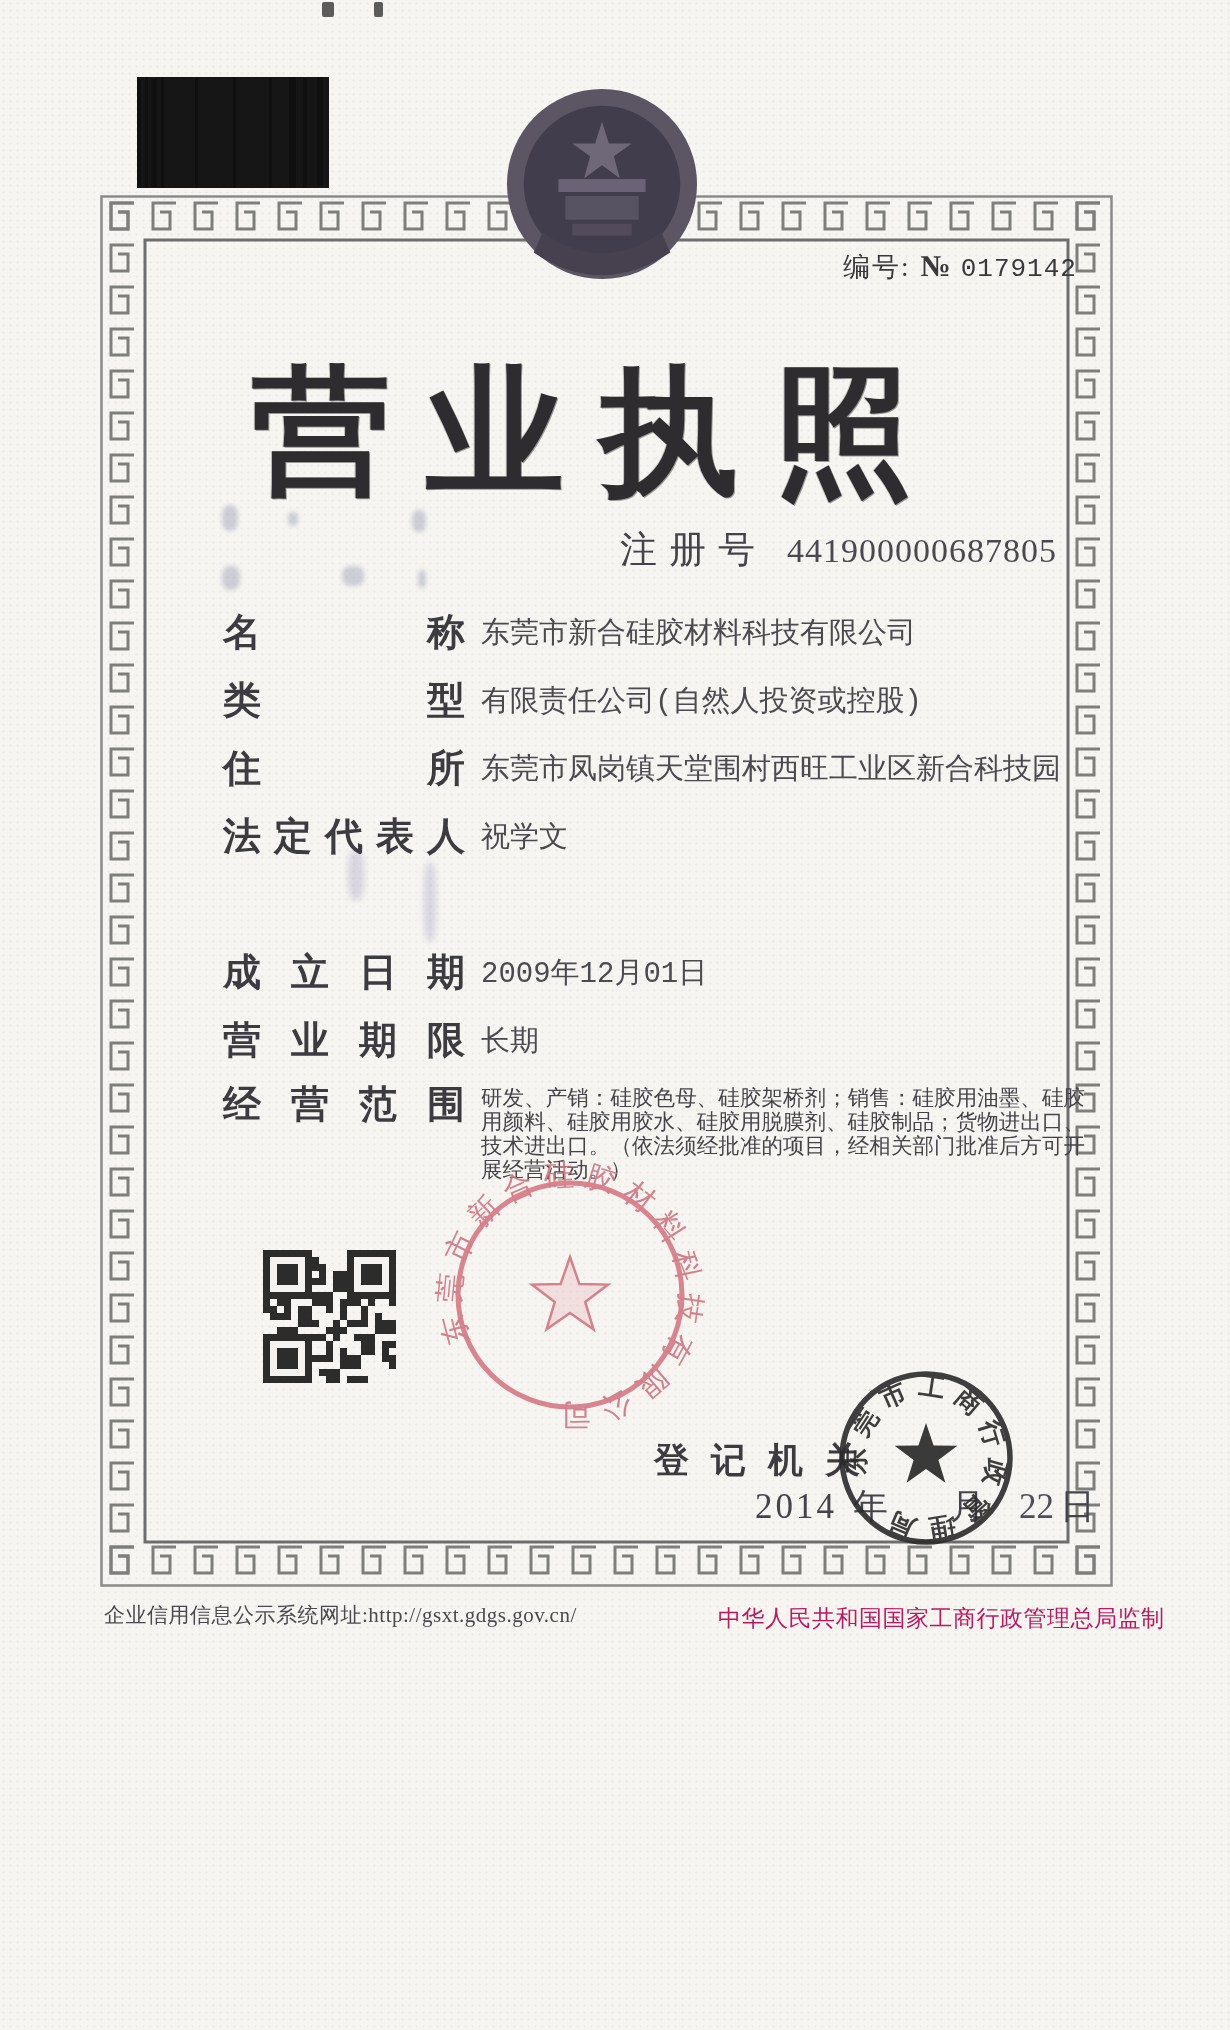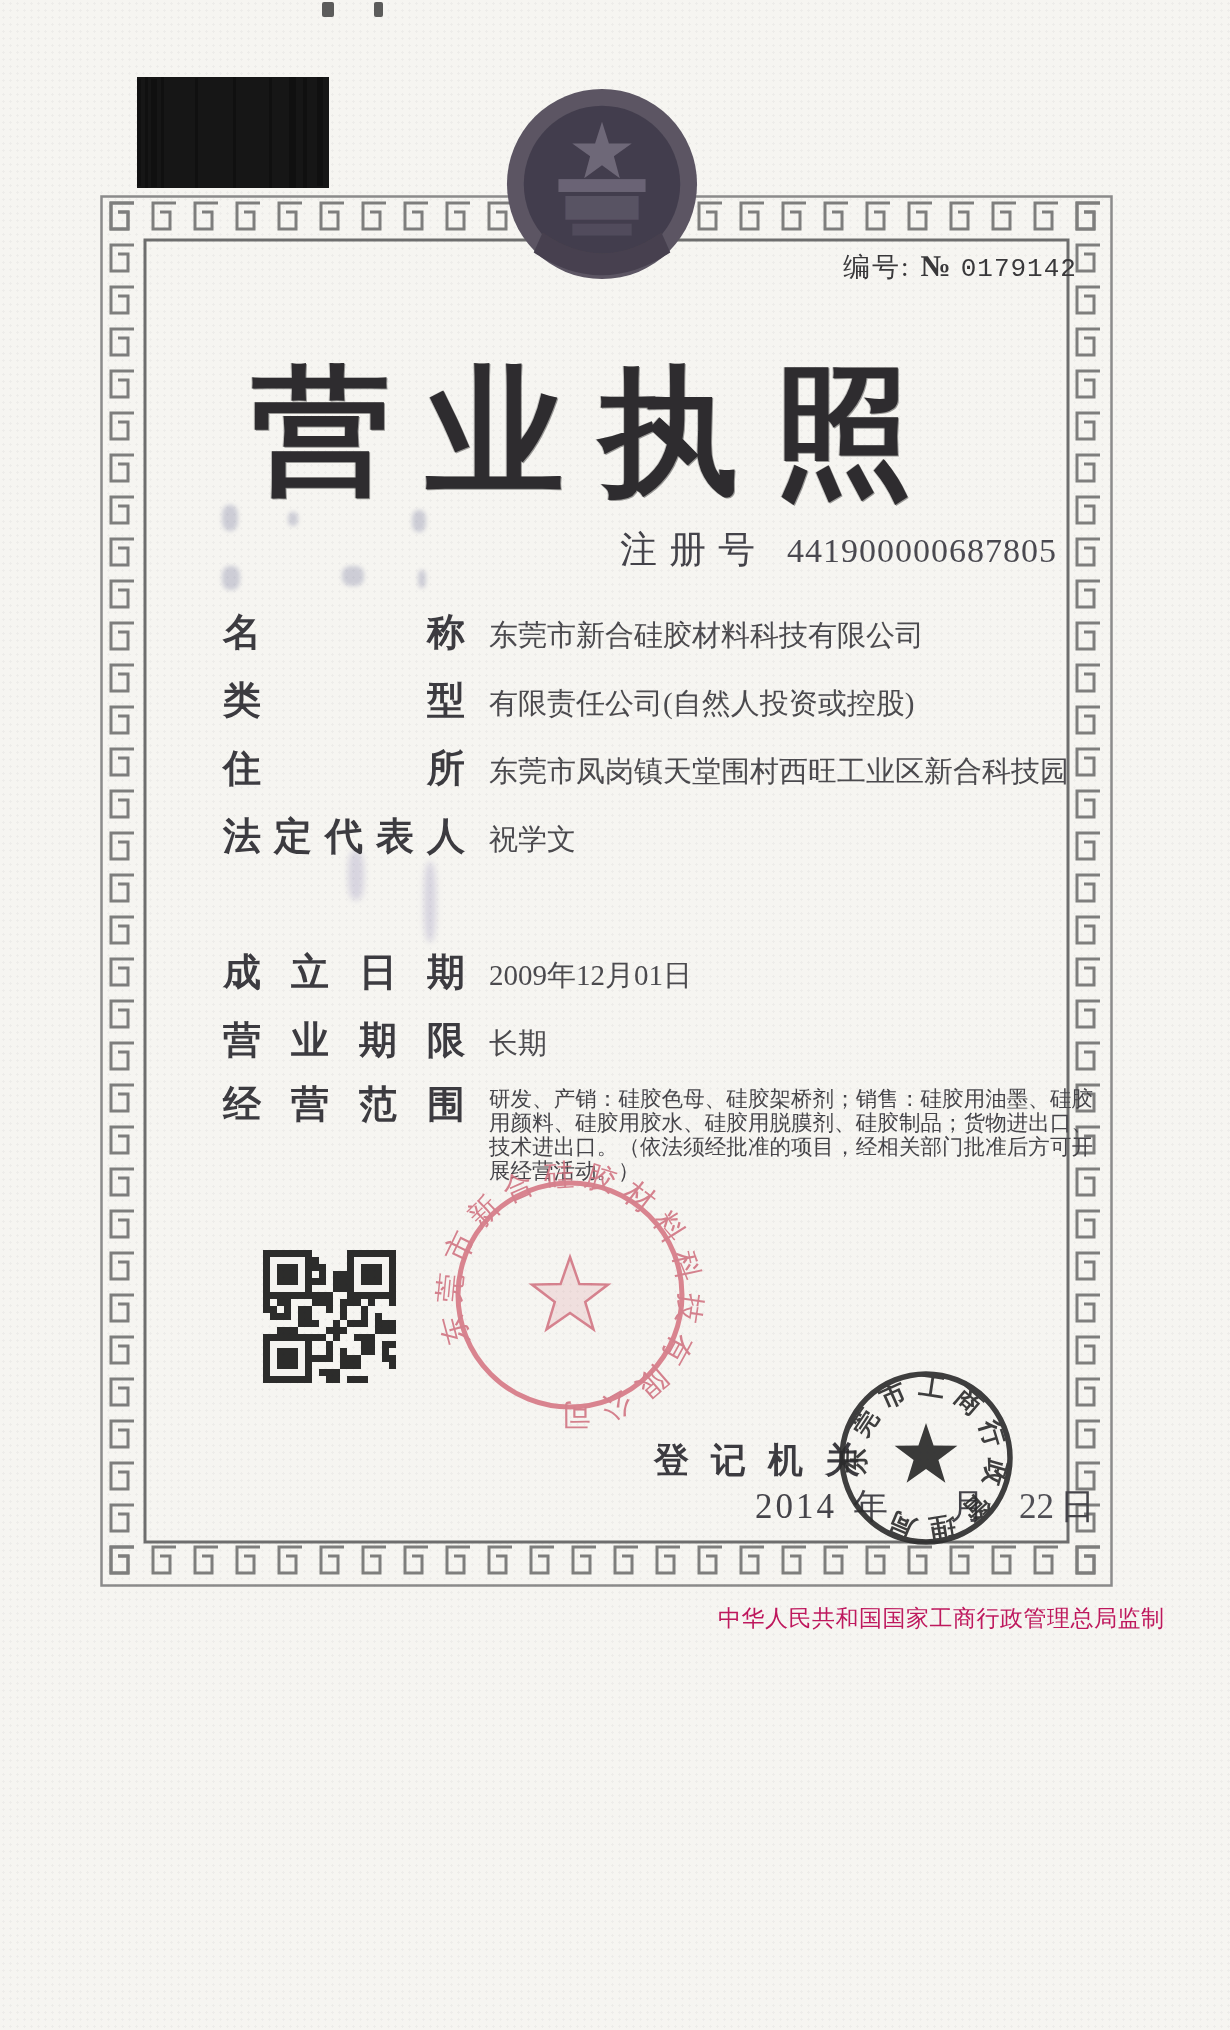--- a/index.html
+++ b/index.html
@@ -44,21 +44,21 @@
   .regline .rlabel{font-size:37px;color:#44434a;letter-spacing:12px;}
   .regline .rvalue{font-size:34px;color:#4a4950;letter-spacing:1px;margin-left:16px;}
 
   
   .row{position:absolute;left:223px;width:885px;display:flex;align-items:flex-start;z-index:4;}
   .flabel{
     width:242px;flex:0 0 242px;
     font-size:38px;font-weight:bold;color:#3c3b40;
     text-align:justify;text-align-last:justify;line-height:1.15;
   }
-  .fvalue{margin-left:24px;font-size:29px;color:#4b4a4e;padding-top:6px;line-height:1.25;}
+  .fvalue{margin-left:16px;font-size:29px;color:#4b4a4e;padding-top:6px;line-height:1.25;font-family:Liberation Mono, monospace;}
   .r1{top:611px}.r2{top:679px}.r3{top:747px}.r4{top:815px}
   .r5{top:883px}.r6{top:951px}.r7{top:1019px}.r8{top:1083px}
   .scope{width:604px;font-size:21.5px;line-height:24px;text-align:justify;padding-top:4px;color:#454449;}
 
   
   .qr{left:263px;top:1250px;width:133px;height:133px;z-index:4;opacity:.92;}
 
   
   .red-seal{left:420px;top:1145px;width:300px;height:300px;z-index:6;opacity:.85;}
   .black-seal{left:820px;top:1352px;width:212px;height:212px;z-index:7;opacity:.9;}
@@ -320,20 +320,21 @@
     <defs>
         <path id="blkArc" d="M106 44 a62 62 0 1 1 -0.01 0" fill="none"></path>
       </defs>
     <circle cx="106" cy="106" r="84" fill="none" stroke="#2b2b2b" stroke-width="5.5"></circle>
     <polygon points="106,71 113.6,93.5 137.4,93.8 118.4,108 125.4,130.7 106,117 86.6,130.7 93.6,108 74.6,93.8 98.4,93.5" fill="#262626"></polygon>
     <text transform="rotate(-105 106 106)" fill="#2b2b2b" style="font-size:26px;letter-spacing:9px;font-family:'Liberation Serif',serif;font-weight:bold;">
       <textPath href="#blkArc">东莞市工商行政管理局</textPath>
     </text>
   </svg>
 
+  <div class="abs footer-left">企业信用信息公示系统网址:http://gsxt.gdgs.gov.cn/</div>
   <div class="abs footer-right">中华人民共和国国家工商行政管理总局监制</div>
 
   <div class="smudge sm-dark" style="left:322px;top:2px;width:12px;height:15px;"></div>
   <div class="smudge sm-dark" style="left:374px;top:2px;width:9px;height:15px;"></div>
   <div class="smudge sm-blue" style="left:222px;top:505px;width:16px;height:26px;"></div>
   <div class="smudge sm-blue" style="left:288px;top:512px;width:10px;height:14px;"></div>
   <div class="smudge sm-blue" style="left:412px;top:510px;width:14px;height:22px;"></div>
   <div class="smudge sm-blue" style="left:222px;top:566px;width:18px;height:24px;"></div>
   <div class="smudge sm-blue" style="left:342px;top:566px;width:22px;height:20px;"></div>
   <div class="smudge sm-blue" style="left:418px;top:570px;width:8px;height:18px;"></div>

